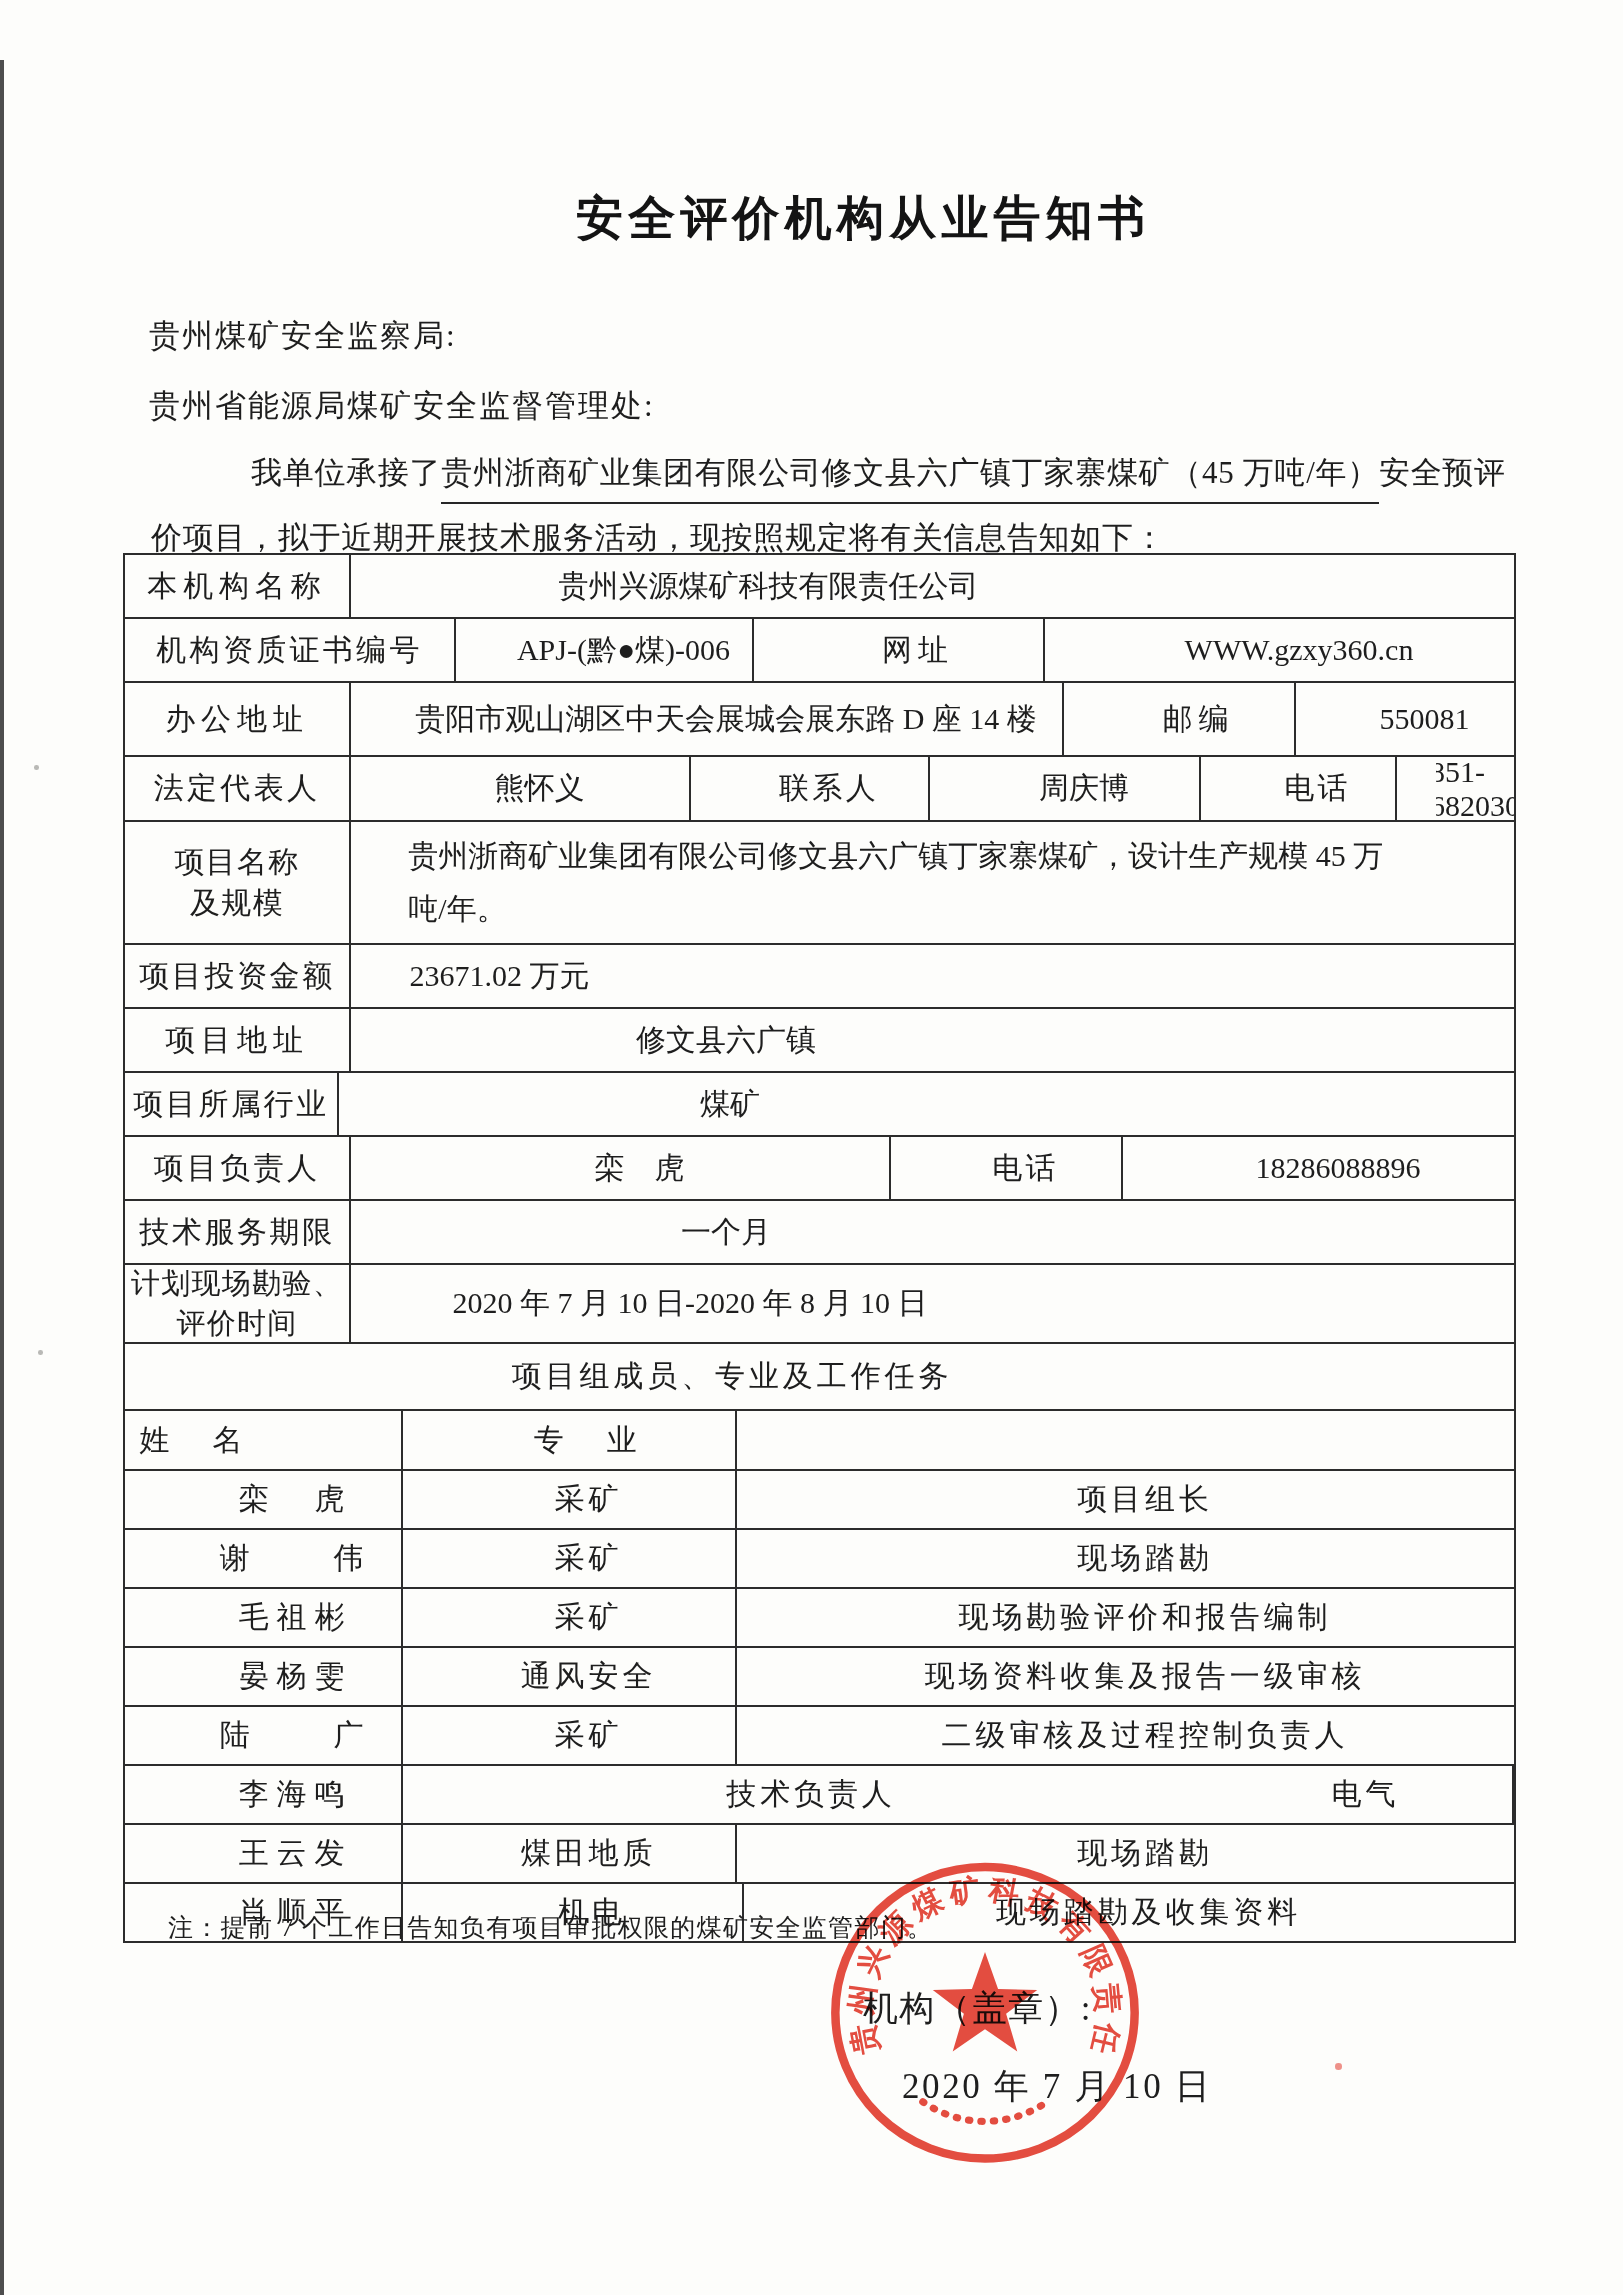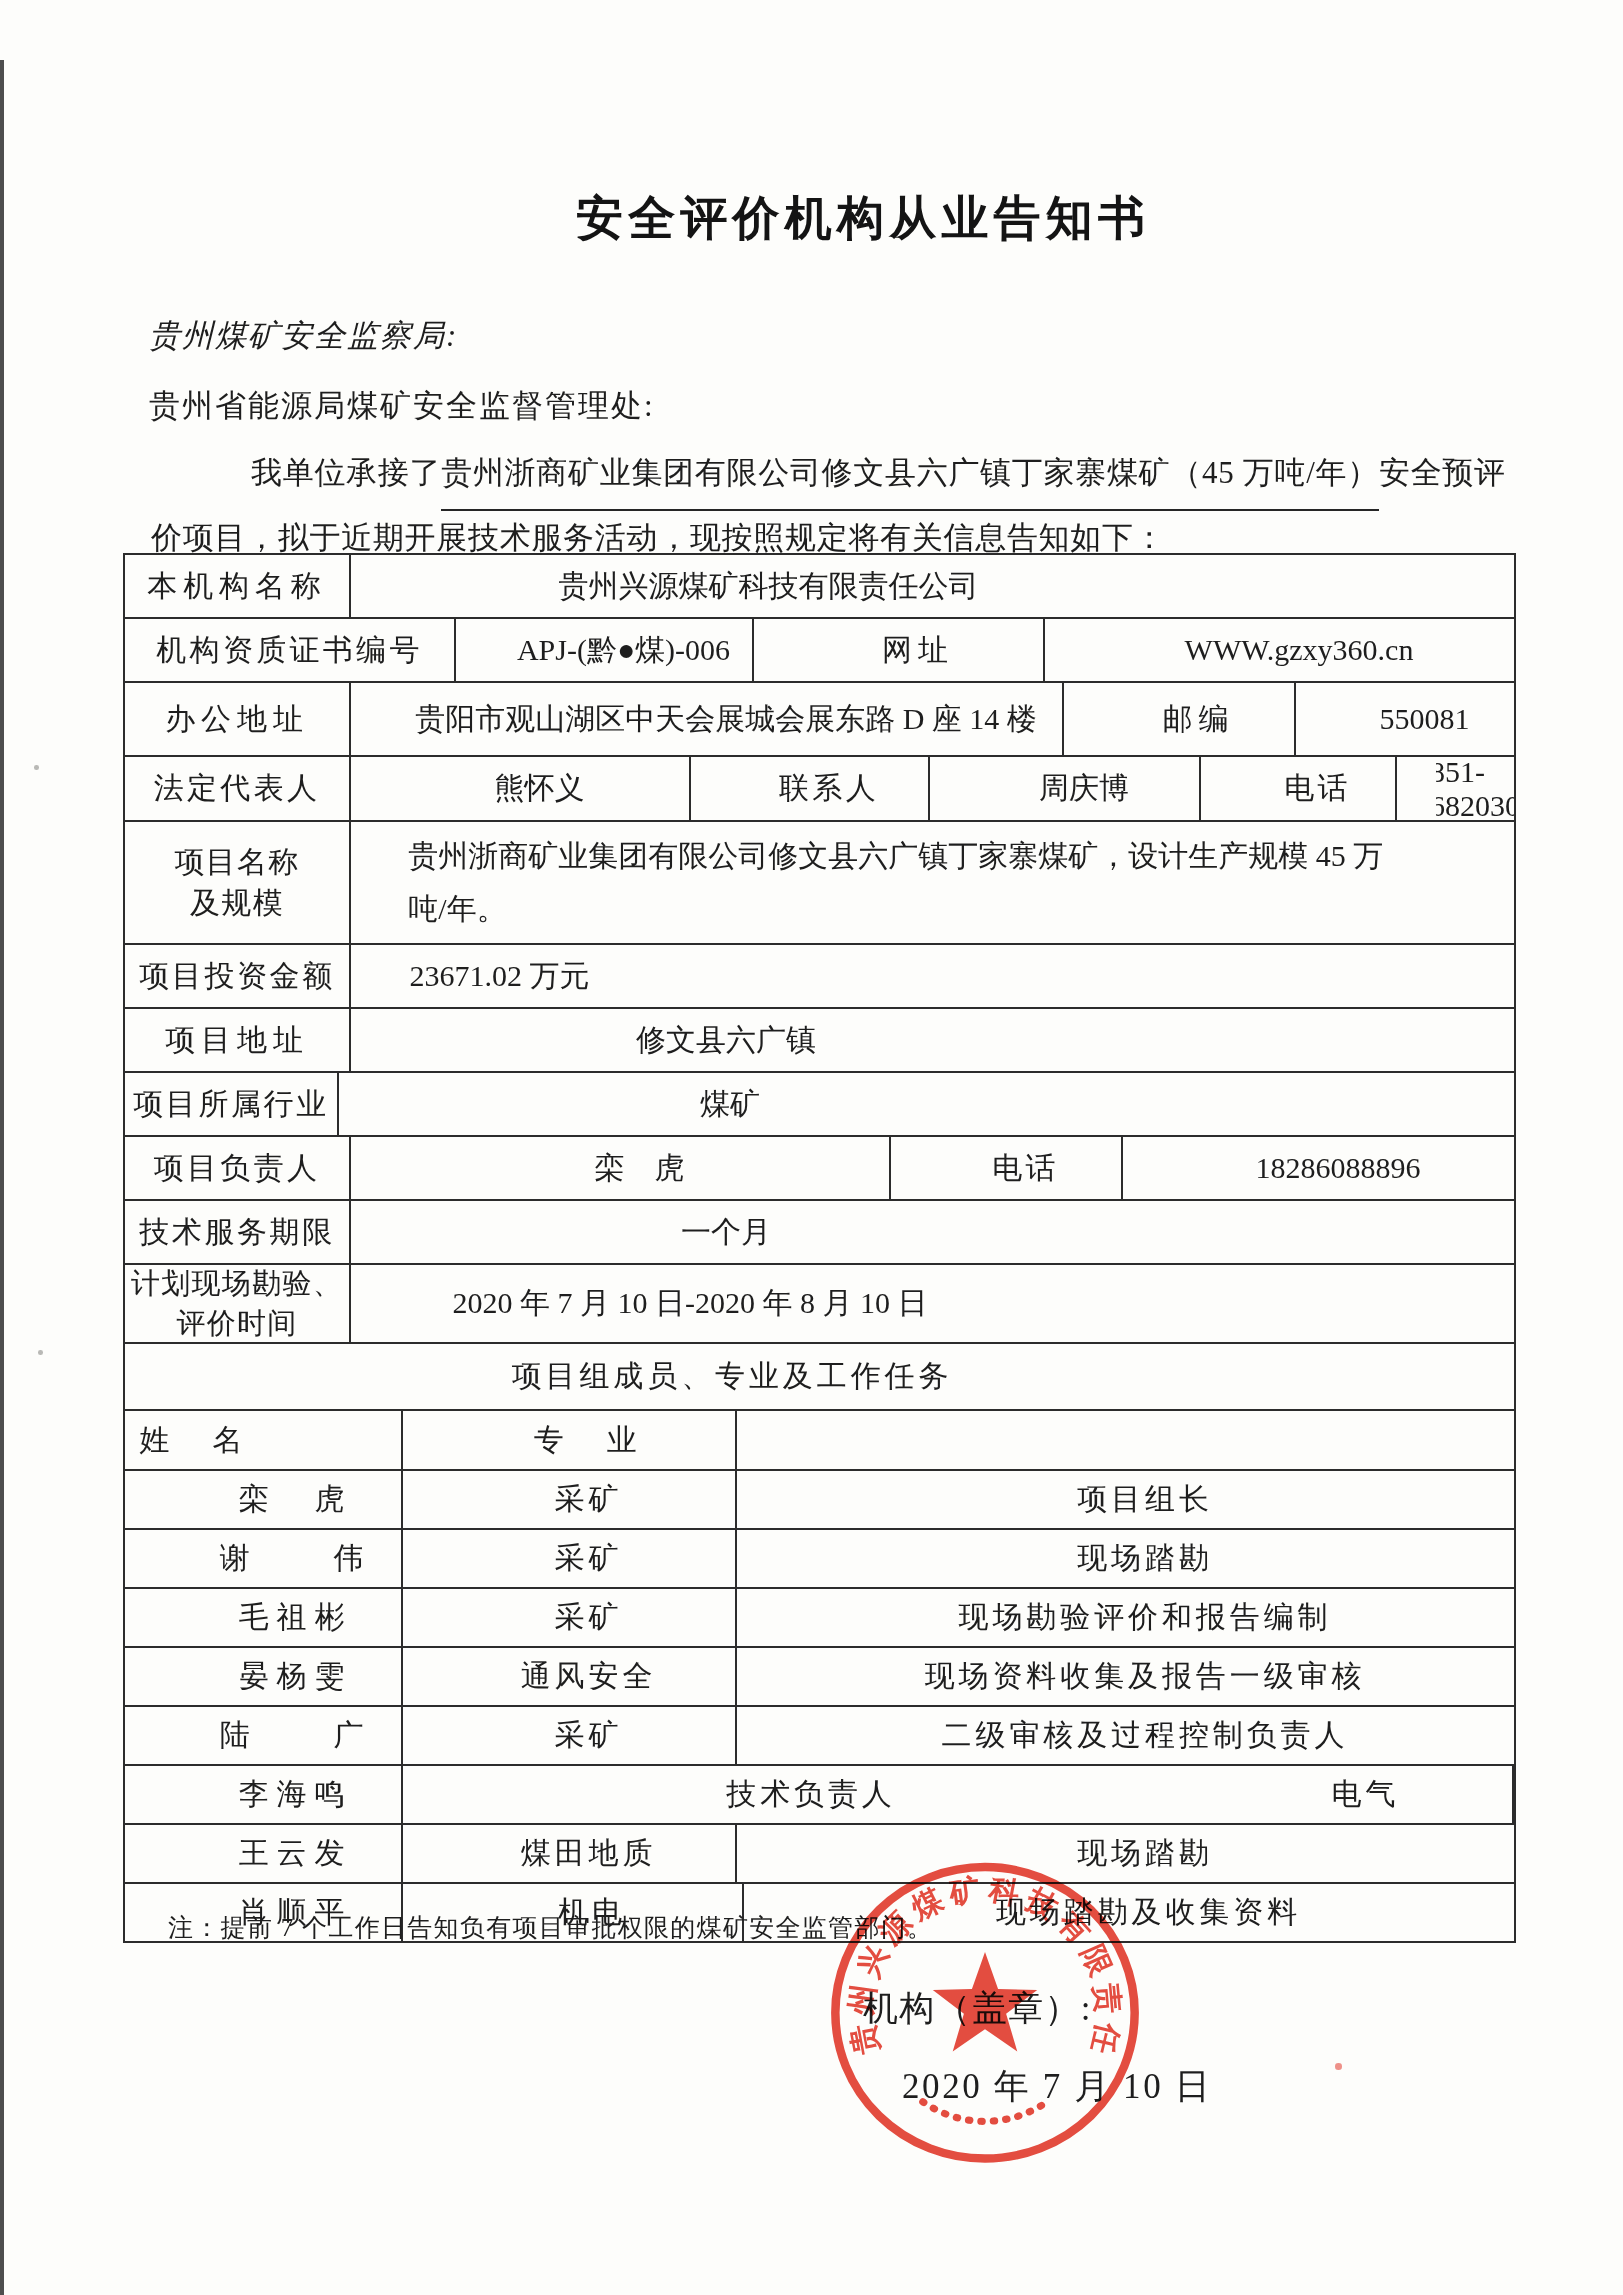--- a/index.html
+++ b/index.html
@@ -1,26 +1,26 @@
 <!DOCTYPE html>
 <html style="font-size:10.5px"><head>
 <meta charset="utf-8">
 <style>
   html,body{margin:0;padding:0;background:#e9e9e9;}
   .page{position:relative;width:1623px;height:2295px;background:#fdfdfb;overflow:hidden;
         font-family:"Liberation Serif","DejaVu Serif",serif;color:#1e1e1e;}
   .abs{position:absolute;}
   .title{left:576px;top:187px;font-size:47px;font-weight:bold;letter-spacing:5.2px;color:#141414;}
   .addr{font-size:31px;letter-spacing:2px;white-space:nowrap;}
-  .addr1{left:149px;top:315px;font-style:italic;}
+  .addr1{left:149px;top:315px;}
   .addr2{left:149px;top:385px;}
   .intro{font-size:31px;letter-spacing:0.7px;white-space:nowrap;}
   .intro1{left:251px;top:452px;}
   .intro2{left:151px;top:517px;}
-  .ul{border-bottom:2.6px solid #262626;padding-bottom:19px;}
+  .ul{border-bottom:2.6px solid #262626;padding-bottom:12px;}
   
   .tbl{left:123px;top:553px;width:1389px;border:2px solid #2c2c2c;background:transparent;}
   .row{display:flex;border-bottom:2px solid #2c2c2c;gap:39px;}
   .row:last-child{border-bottom:none;}
   .c{box-sizing:border-box;border-right:2px solid #2c2c2c;display:flex;align-items:center;
      justify-content:center;font-size:30px;flex:0 0 auto;overflow:hidden;}
   .c.last{border-right:none;flex:1 1 auto;}
   .lbl{letter-spacing:5.9px;}
   .lbl2{flex-direction:column;line-height:1.35;letter-spacing:1.3px;text-align:center;}
   .left{justify-content:flex-start;}

